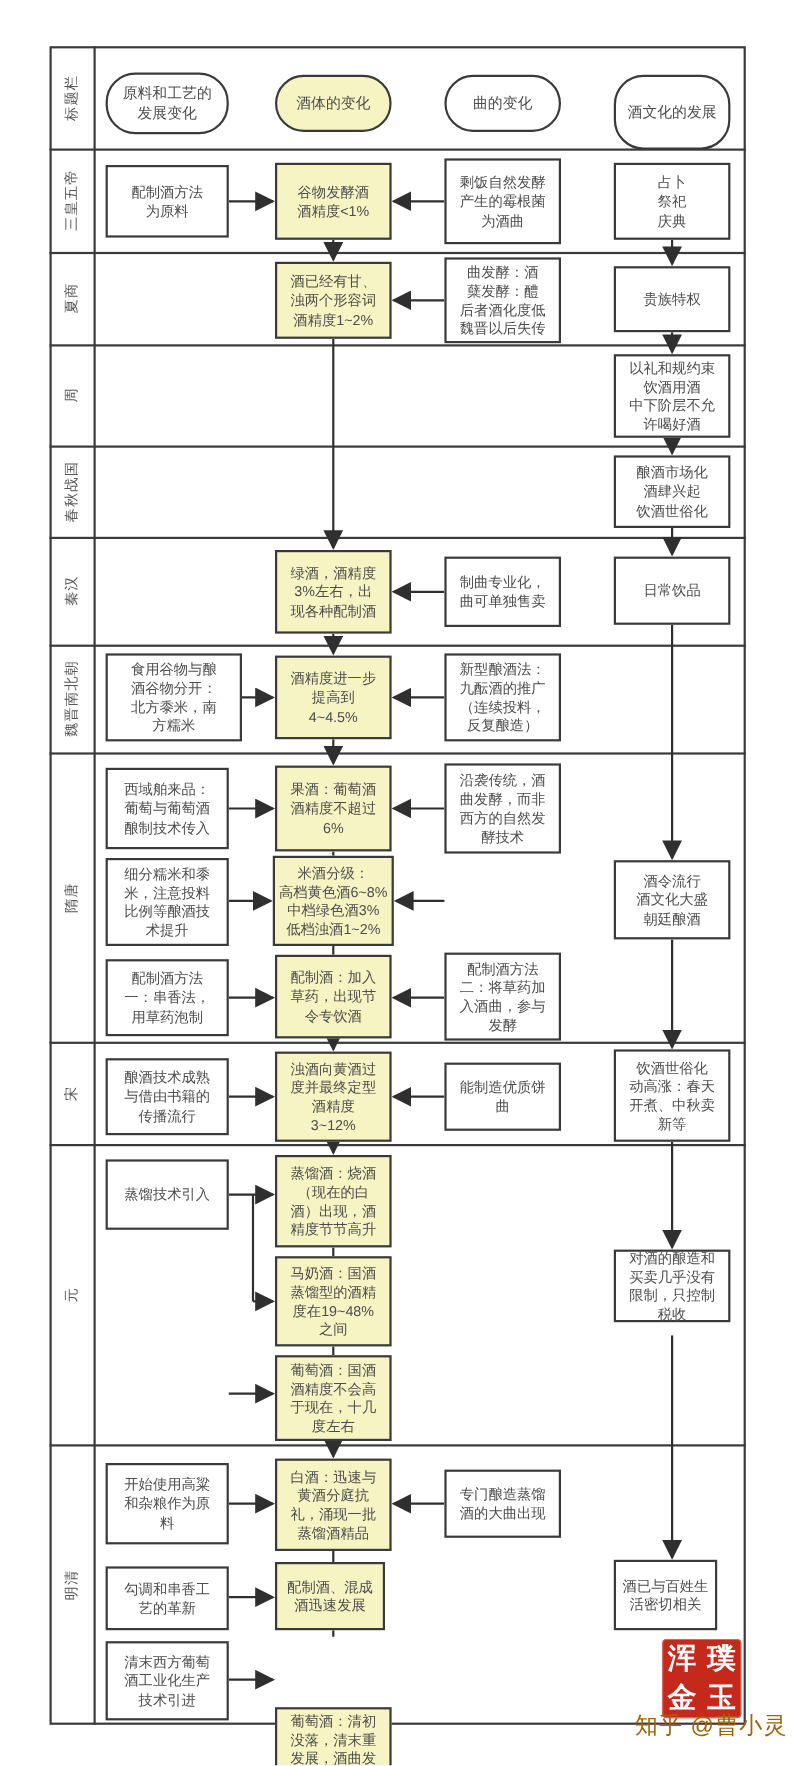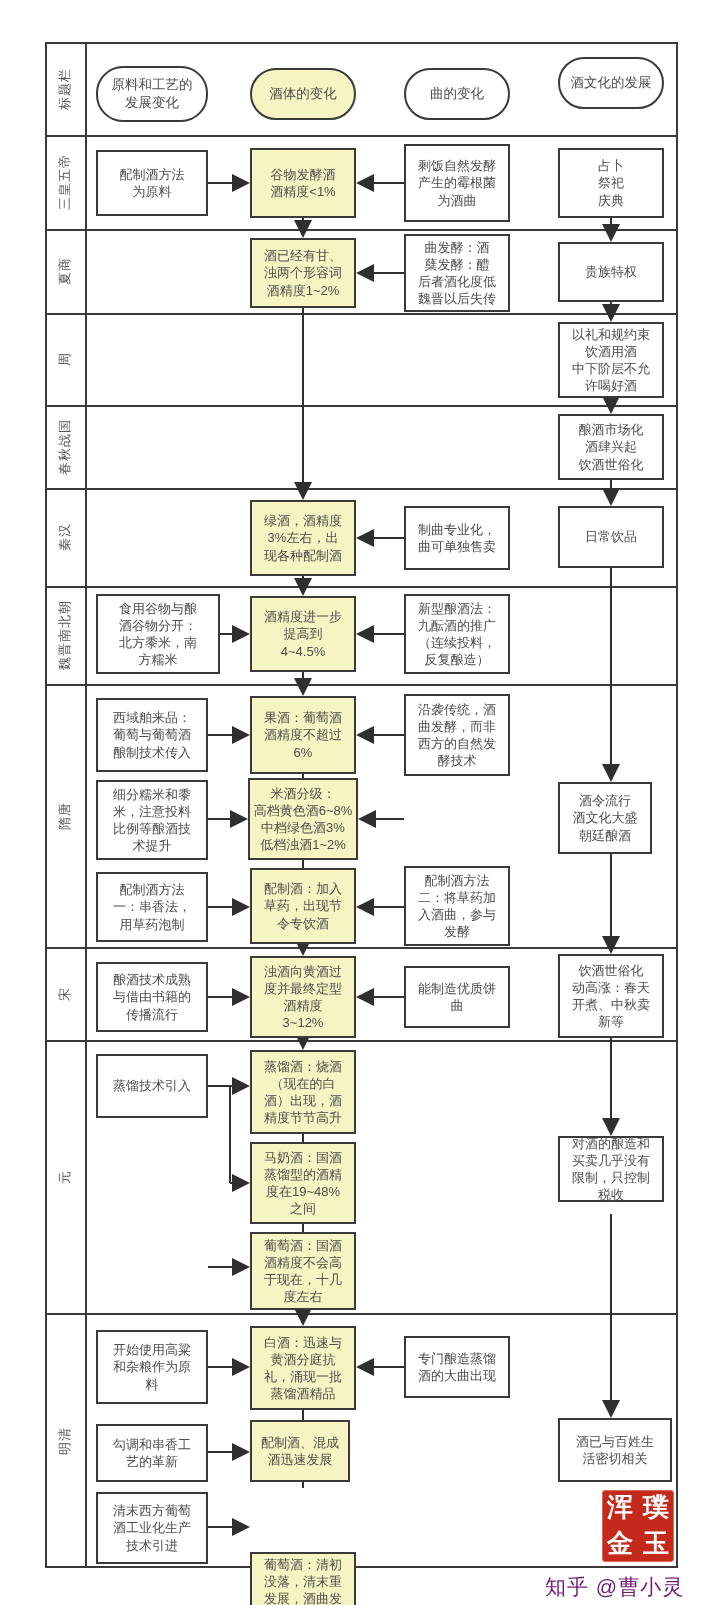--- a/index.html
+++ b/index.html
@@ -25,22 +25,22 @@
   .seal{
     position:absolute;left:602px;top:1490px;width:72px;height:72px;background:#c5291c;
     border-radius:4px;display:grid;grid-template-columns:1fr 1fr;grid-template-rows:1fr 1fr;
     z-index:4;box-shadow:0 0 0 1px #d96a5a inset;
   }
   .seal span{
     color:#fff;font-family:"Liberation Serif","DejaVu Serif",serif;font-weight:bold;
     font-size:26px;display:flex;align-items:center;justify-content:center;line-height:1;
   }
   .watermark{
-    position:absolute;left:545px;top:1554px;font-size:21px;color:#701a75;
-    z-index:5;white-space:nowrap;letter-spacing:1px;margin-top:19px;
+    position:absolute;left:577px;top:1554px;font-size:21px;color:#a16207;
+    z-index:5;white-space:nowrap;letter-spacing:1px;
   }
 </style>
 </head>
 <body>
 
 <div id="canvas">
 
   <div class="frame"></div>
   <div class="vline"></div>
   <div class="hline" style="top:135px"></div>
@@ -149,21 +149,21 @@
       <line x1="208" y1="1452" x2="248" y2="1452" marker-end="url(#ah)"></line>
       <line x1="303" y1="1482" x2="303" y2="1488"></line>
       <line x1="208" y1="1527" x2="248" y2="1527" marker-end="url(#ah)"></line>
     </g>
   </svg>
 
   <div class="node pill" style="left:96px;top:66px;width:112px;height:56px">原料和工艺的
 发展变化</div>
   <div class="node pill yellow" style="left:250px;top:68px;width:106px;height:52px">酒体的变化</div>
   <div class="node pill" style="left:404px;top:68px;width:106px;height:52px">曲的变化</div>
-  <div class="node pill" style="left:558px;top:57px;width:106px;height:52px">酒文化的发展</div>
+  <div class="node pill" style="left:558px;top:68px;width:106px;height:68px">酒文化的发展</div>
 
   <div class="node" style="left:96px;top:150px;width:112px;height:66px">配制酒方法
 为原料</div>
   <div class="node yellow" style="left:250px;top:148px;width:106px;height:70px">谷物发酵酒
 酒精度&lt;1%</div>
   <div class="node" style="left:404px;top:144px;width:106px;height:78px">剩饭自然发酵
 产生的霉根菌
 为酒曲</div>
   <div class="node" style="left:558px;top:148px;width:106px;height:70px">占卜
 祭祀
@@ -218,21 +218,21 @@
 酵技术</div>
 
   <div class="node" style="left:96px;top:780px;width:112px;height:80px">细分糯米和黍
 米，注意投料
 比例等酿酒技
 术提升</div>
   <div class="node yellow" style="left:248px;top:778px;width:110px;height:82px">米酒分级：
 高档黄色酒6~8%
 中档绿色酒3%
 低档浊酒1~2%</div>
-  <div class="node" style="left:558px;top:782px;width:94px;height:72px">酒令流行
+  <div class="node" style="left:558px;top:782px;width:106px;height:72px">酒令流行
 酒文化大盛
 朝廷酿酒</div>
 
   <div class="node" style="left:96px;top:872px;width:112px;height:70px">配制酒方法
 一：串香法，
 用草药泡制</div>
   <div class="node yellow" style="left:250px;top:868px;width:106px;height:76px">配制酒：加入
 草药，出现节
 令专饮酒</div>
   <div class="node" style="left:404px;top:866px;width:106px;height:80px">配制酒方法
@@ -278,21 +278,21 @@
   <div class="node yellow" style="left:250px;top:1326px;width:106px;height:84px">白酒：迅速与
 黄酒分庭抗
 礼，涌现一批
 蒸馏酒精品</div>
   <div class="node" style="left:404px;top:1336px;width:106px;height:62px">专门酿造蒸馏
 酒的大曲出现</div>
   <div class="node" style="left:96px;top:1424px;width:112px;height:58px">勾调和串香工
 艺的革新</div>
   <div class="node yellow" style="left:250px;top:1420px;width:100px;height:62px">配制酒、混成
 酒迅速发展</div>
-  <div class="node" style="left:558px;top:1418px;width:114px;height:64px">酒已与百姓生
+  <div class="node" style="left:558px;top:1418px;width:94px;height:64px">酒已与百姓生
 活密切相关</div>
   <div class="node" style="left:96px;top:1492px;width:112px;height:72px">清末西方葡萄
 酒工业化生产
 技术引进</div>
   <div class="node yellow" style="left:250px;top:1552px;width:106px;height:76px">葡萄酒：清初
 没落，清末重
 发展，酒曲发
 酵法失传</div>
 
   <div class="seal">

